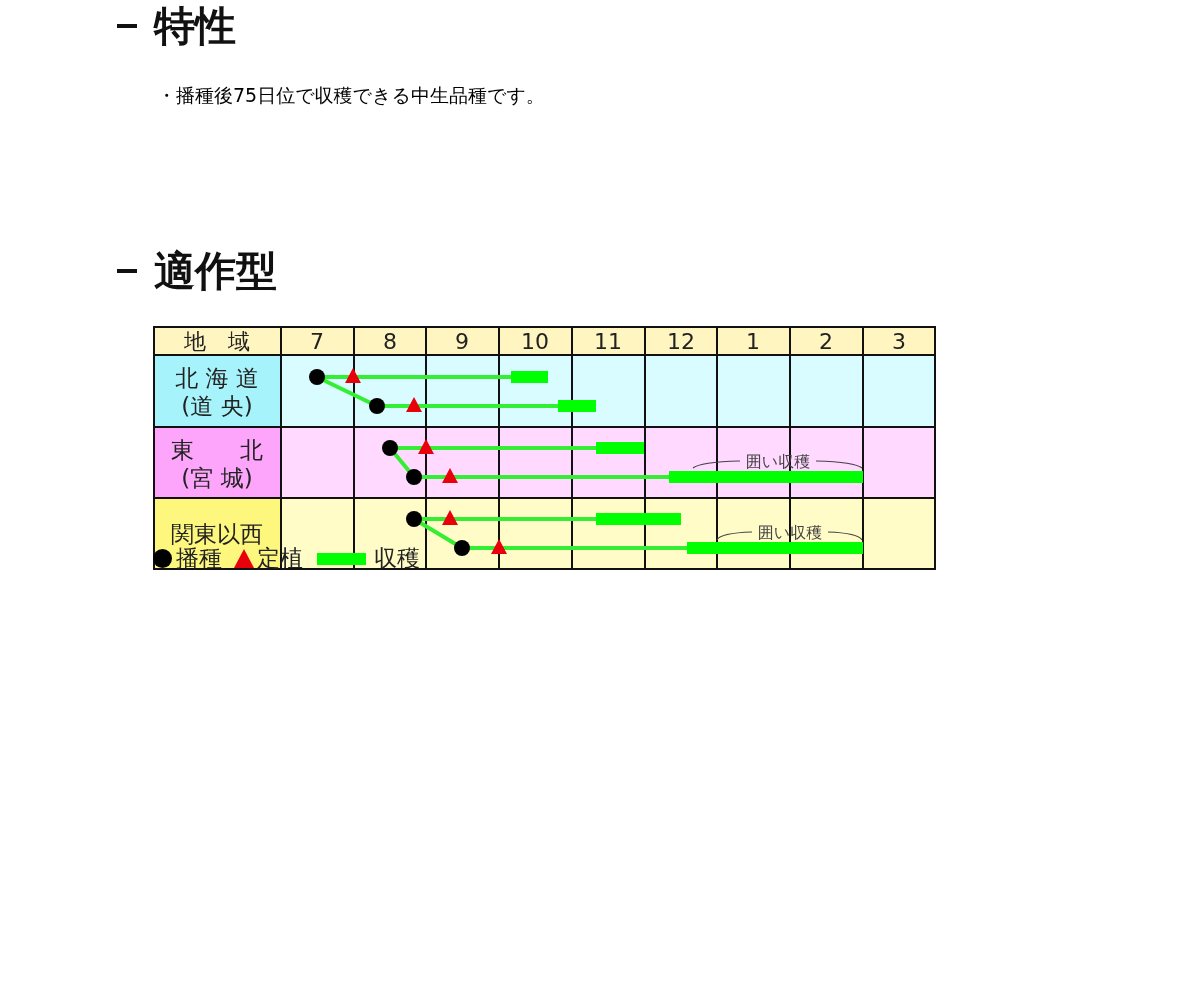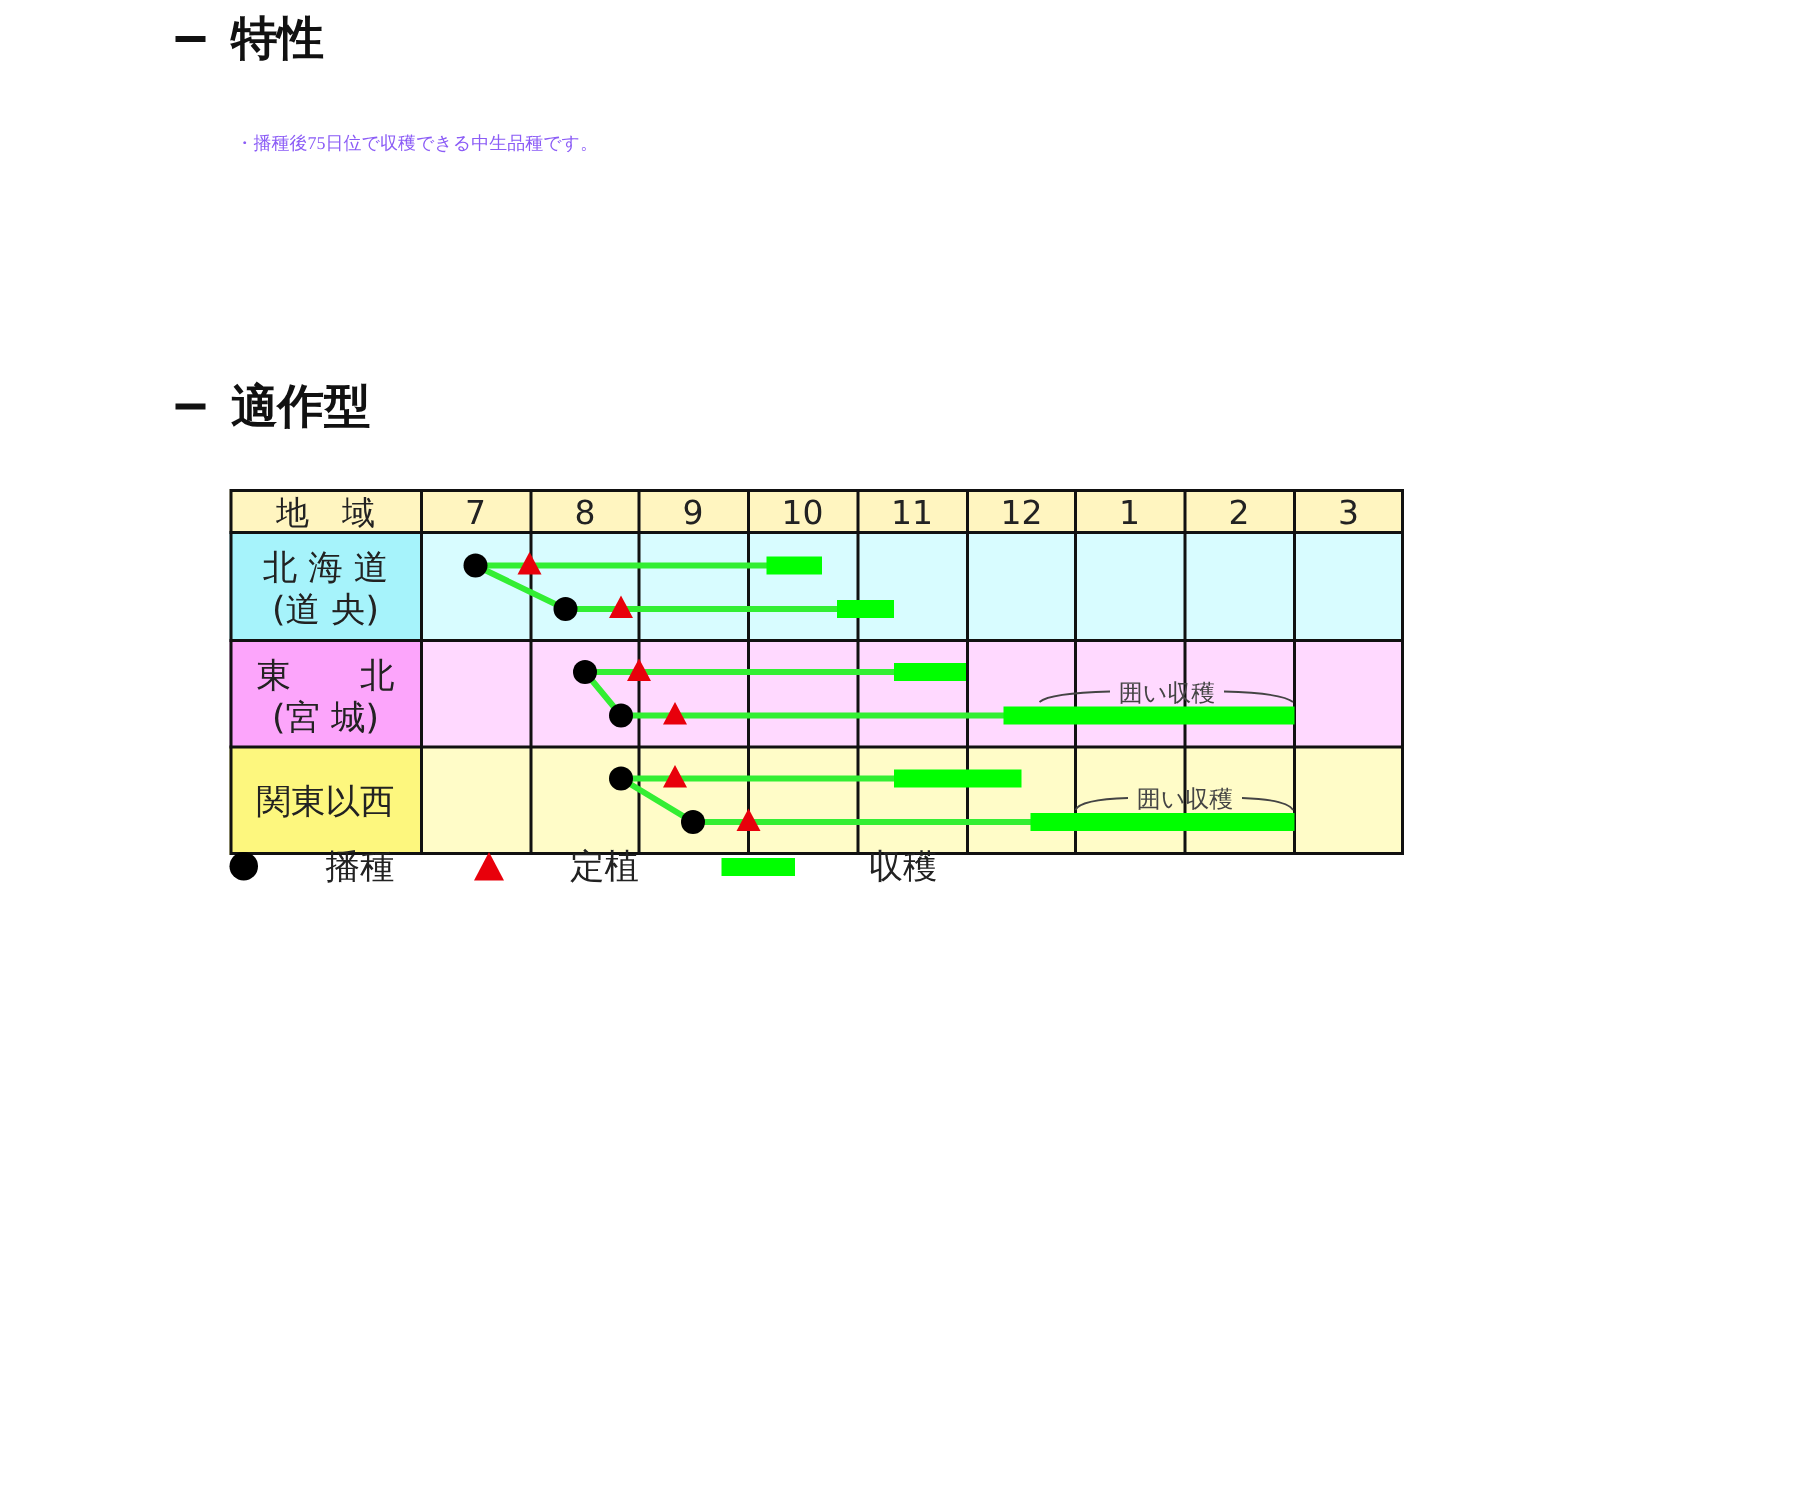--- a/index.html
+++ b/index.html
@@ -1,26 +1,26 @@
 <!DOCTYPE html>
 <html><head>
 <meta charset="utf-8">
 <style>
   html, body { margin:0; padding:0; background:#ffffff; }
   body { width:1200px; height:1000px; position:relative; overflow:hidden;
          font-family: "DejaVu Sans", "Liberation Sans", sans-serif; color:#111; }
   .section-title { position:absolute; left:117px; margin:0; font-family:"DejaVu Serif","Liberation Serif",serif;
-                   font-weight:bold; font-size:31px; line-height:40px; color:#111; display:flex; align-items:center; }
+                   font-weight:bold; font-size:41px; line-height:40px; color:#111; display:flex; align-items:center; }
   .section-title .dash { display:inline-block; width:20px; height:4px; background:#111; margin-right:17px; }
   #title1 { top:6px; }
   #title2 { top:251px; }
   .bullets { position:absolute; left:157px; top:78px; margin:0; padding:0; list-style:none; }
-  .bullets li { font-size:12px; line-height:34px; height:34px; white-space:nowrap; color:#8b5cf6;font-family:Liberation Serif, serif; }
+  .bullets li { font-size:19px; line-height:34px; height:34px; white-space:nowrap; color:#000000; }
   .chart { position:absolute; left:0; top:0; width:1200px; height:1000px; }
-  .legend { position:absolute; left:153px; top:562px; display:flex; align-items:center; font-size:23px; color:#222;gap:41px; }
+  .legend { position:absolute; left:153px; top:543px; display:flex; align-items:center; font-size:23px; color:#222; }
   .legend .dot { width:19px; height:19px; border-radius:50%; background:#000; display:inline-block; margin-right:4px; }
   .legend .tri { width:0; height:0; border-left:10px solid transparent; border-right:10px solid transparent;
                  border-bottom:19px solid #e8000b; display:inline-block; margin-left:12px; margin-right:3px; }
   .legend .bar { width:49px; height:12px; background:#00ff00; display:inline-block; margin-left:14px; margin-right:8px; }
 </style>
 </head>
 <body>
 
 <h2 id="title1" class="section-title">
   <span class="dash"></span>

